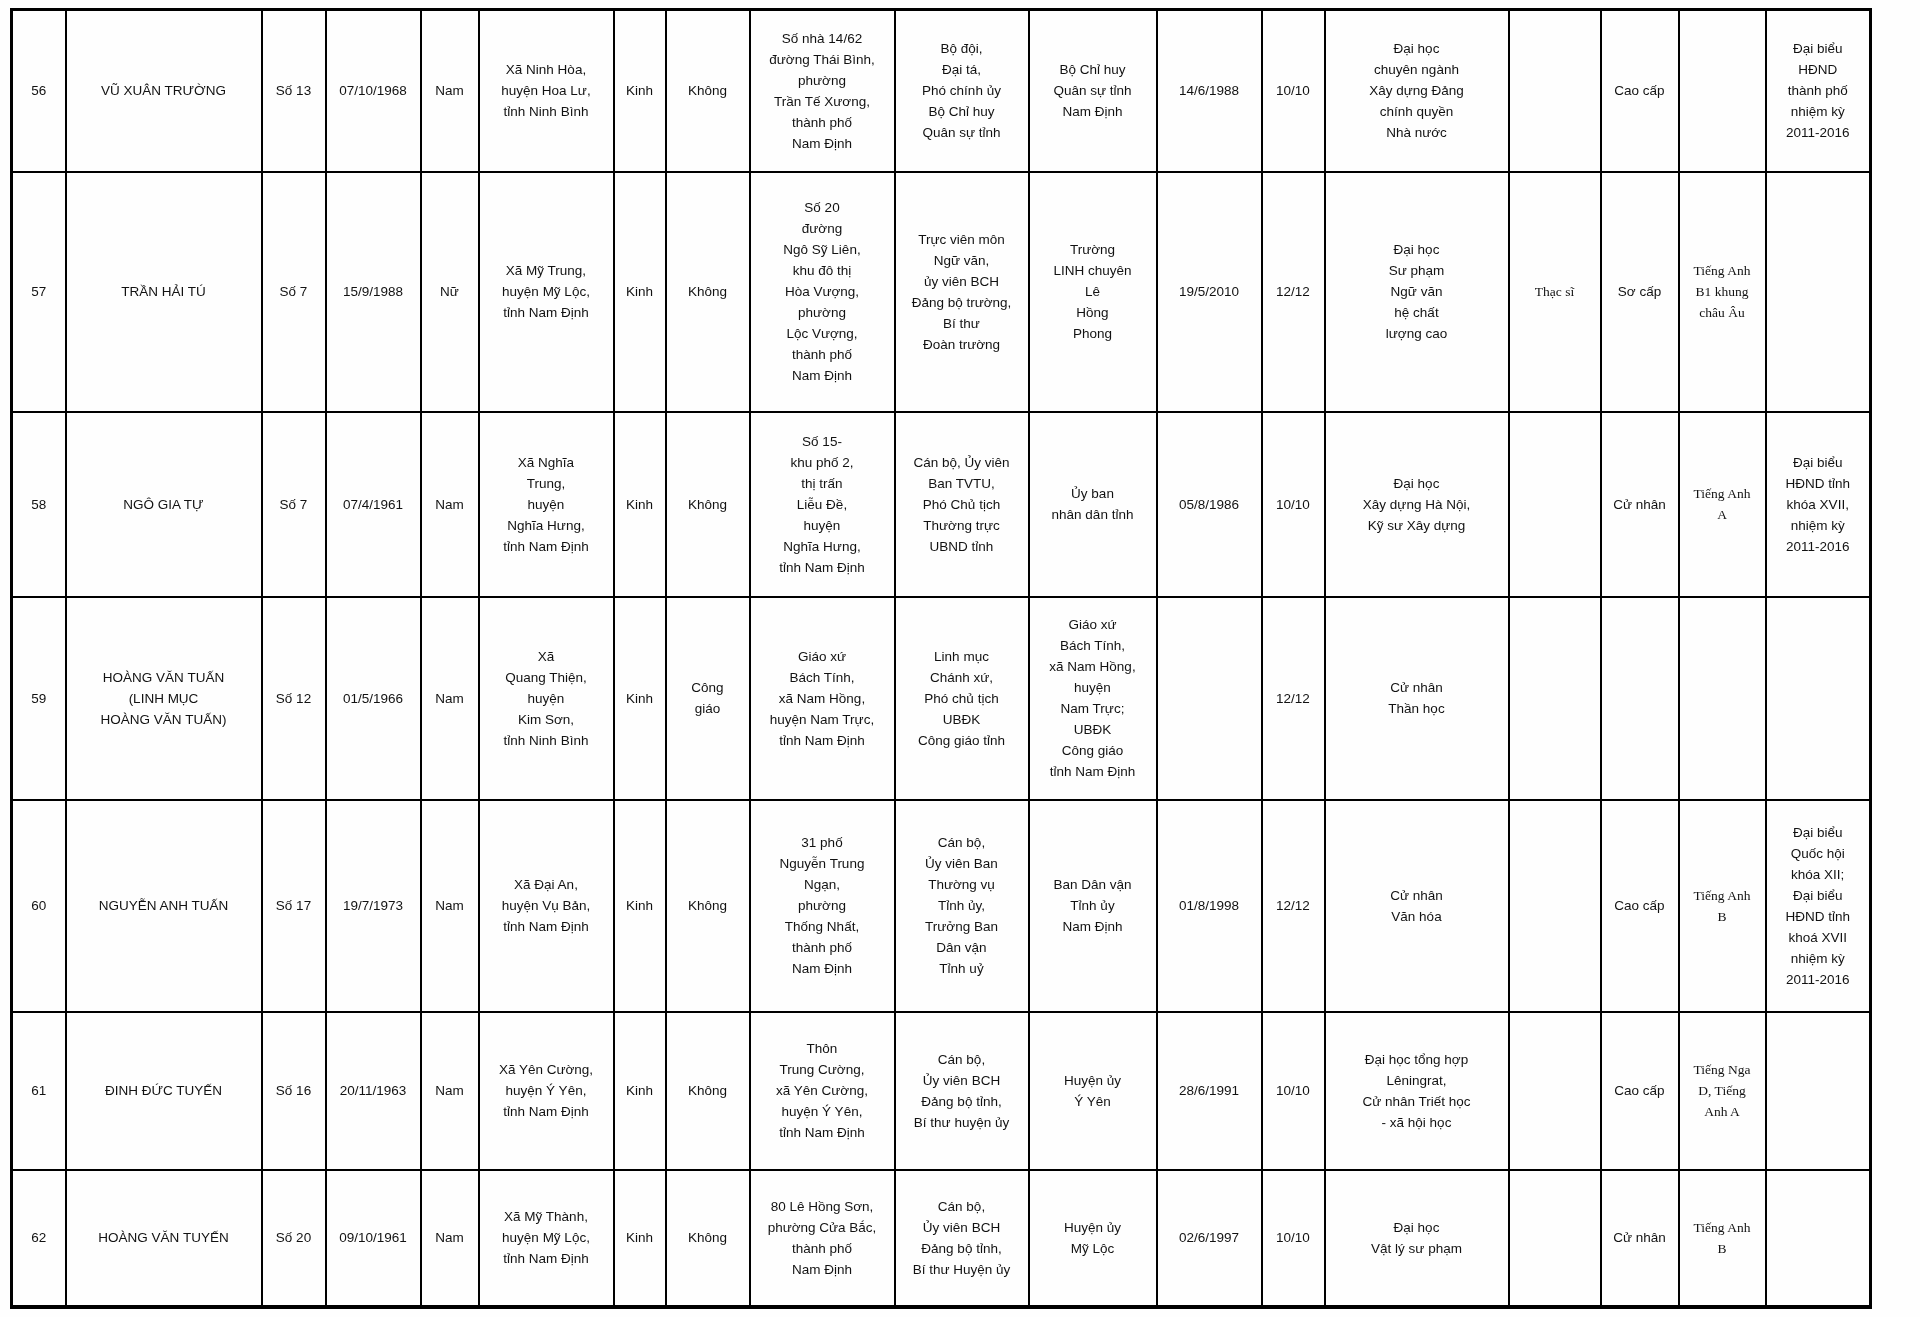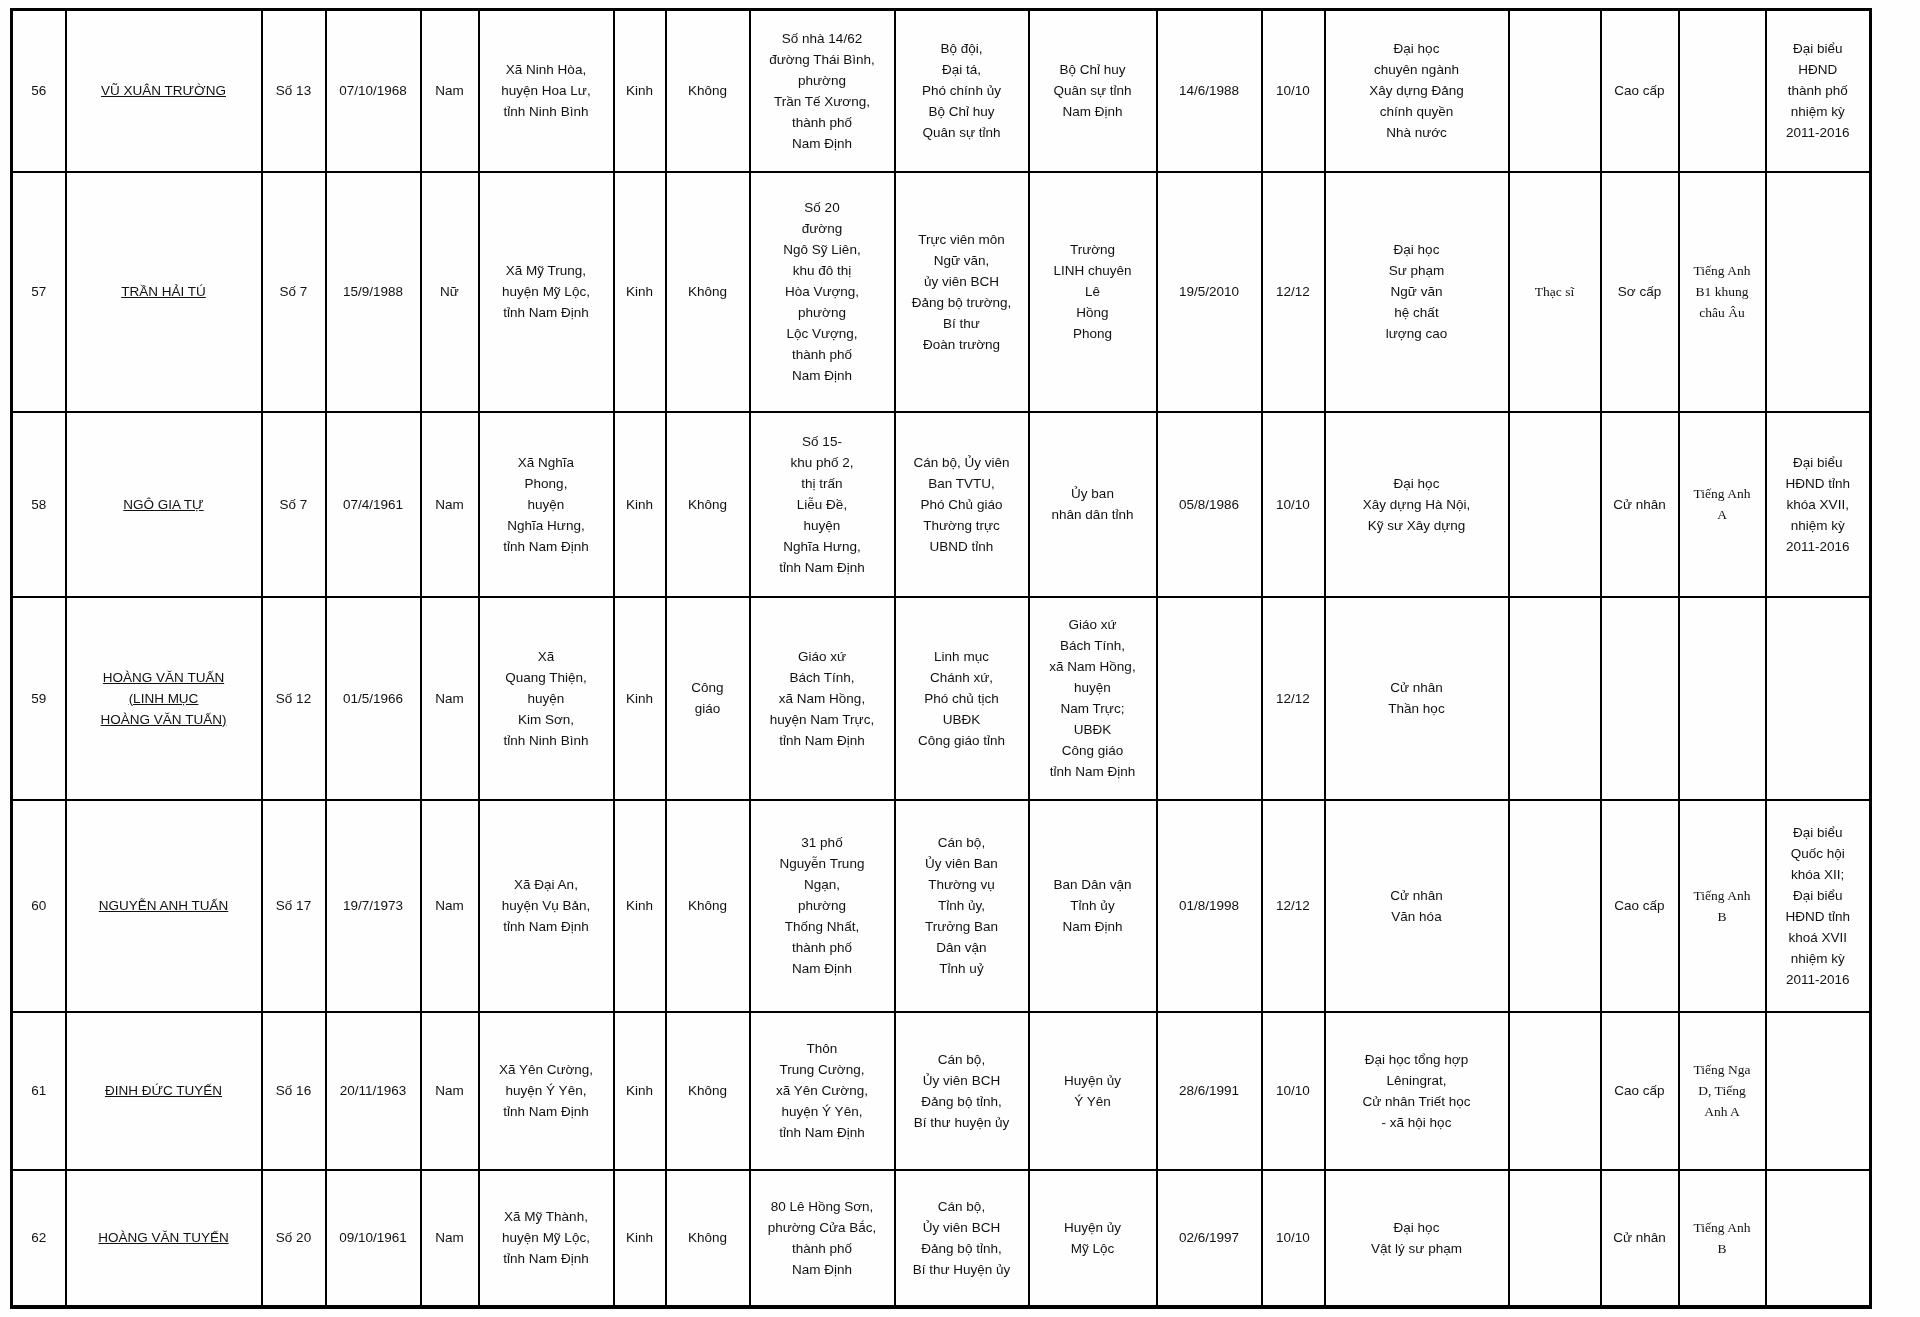--- a/index.html
+++ b/index.html
@@ -25,21 +25,21 @@
     border: 2px solid #000;
     vertical-align: middle;
     text-align: center;
     font-size: 13.5px;
     line-height: 21px;
     white-space: pre-line;
     padding: 4px 3px;
     overflow: hidden;
     word-wrap: break-word;
   }
-  td.name { text-align: left; padding-left: 6px; text-decoration: underline; }
+  td.name { text-align: left; padding-left: 6px; }
   td.serif { font-family: "Liberation Serif", serif; font-size: 14px; margin-left: 24px; }
   tr.r0 { height: 162px; }
   tr.r1 { height: 240px; }
   tr.r2 { height: 185px; }
   tr.r3 { height: 203px; }
   tr.r4 { height: 212px; }
   tr.r5 { height: 158px; }
   tr.r6 { height: 137px; }
 </style>
 </head>
@@ -157,36 +157,36 @@
         <td></td>
       </tr>
 
       <tr class="r2">
         <td>58</td>
         <td class="name">NGÔ GIA TỰ</td>
         <td>Số 7</td>
         <td>07/4/1961</td>
         <td>Nam</td>
         <td>Xã Nghĩa
-Phong,
+Trung,
 huyện
 Nghĩa Hưng,
 tỉnh Nam Định</td>
         <td>Kinh</td>
         <td>Không</td>
         <td>Số 15-
 khu phố 2,
 thị trấn
 Liễu Đề,
 huyện
 Nghĩa Hưng,
 tỉnh Nam Định</td>
         <td>Cán bộ, Ủy viên
 Ban TVTU,
-Phó Chủ giáo
+Phó Chủ tịch
 Thường trực
 UBND tỉnh</td>
         <td>Ủy ban
 nhân dân tỉnh</td>
         <td>05/8/1986</td>
         <td>10/10</td>
         <td>Đại học
 Xây dựng Hà Nội,
 Kỹ sư Xây dựng</td>
         <td class="serif"></td>

